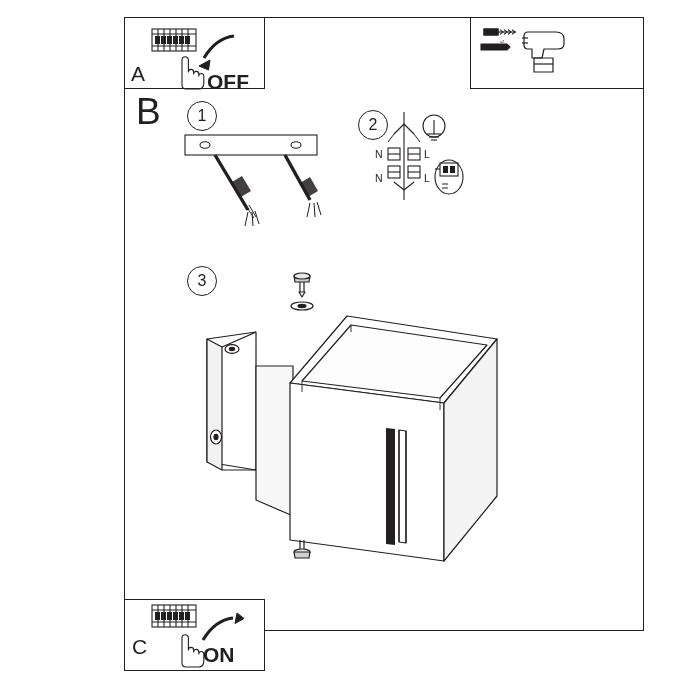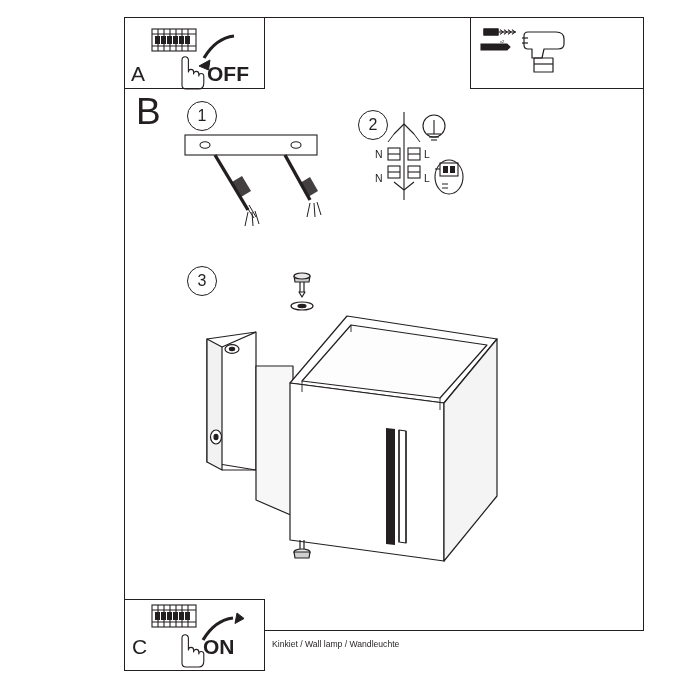--- a/index.html
+++ b/index.html
@@ -45,20 +45,21 @@
   }
   .letter-a { left: 131px; top: 63px; font-size: 21px; }
   .letter-b { left: 136px; top: 93px; font-size: 37px; }
   .letter-c { left: 132px; top: 636px; font-size: 21px; }
   .word {
     position: absolute;
     font-size: 21px;
     font-weight: bold;
     color: #231f20;
     line-height: 1;
+    margin-top: 8px;
   }
   .word-off { left: 207px; top: 63px; }
   .word-on  { left: 203px; top: 636px; }
 
   
   .step {
     position: absolute;
     width: 30px;
     height: 30px;
     border: 1.3px solid #231f20;
@@ -118,21 +119,20 @@
     <span>1</span>
   </div>
   <div class="step step-2">
     <span>2</span>
   </div>
   <div class="step step-3">
     <span>3</span>
   </div>
 
   <div class="caption">
-    <div>Kinkiet  / Wall lamp / Wandleuchte</div>
   </div>
 
   <svg class="svg-layer" viewBox="0 0 688 688" xmlns="http://www.w3.org/2000/svg">
 
     <g fill="none" stroke="#231f20" stroke-width="1.1">
       <rect x="152" y="29" width="44" height="22"></rect>
       <line x1="152" y1="34" x2="196" y2="34"></line>
       <line x1="152" y1="46" x2="196" y2="46"></line>
       <line x1="158" y1="29" x2="158" y2="51"></line>
       <line x1="164" y1="29" x2="164" y2="51"></line>

